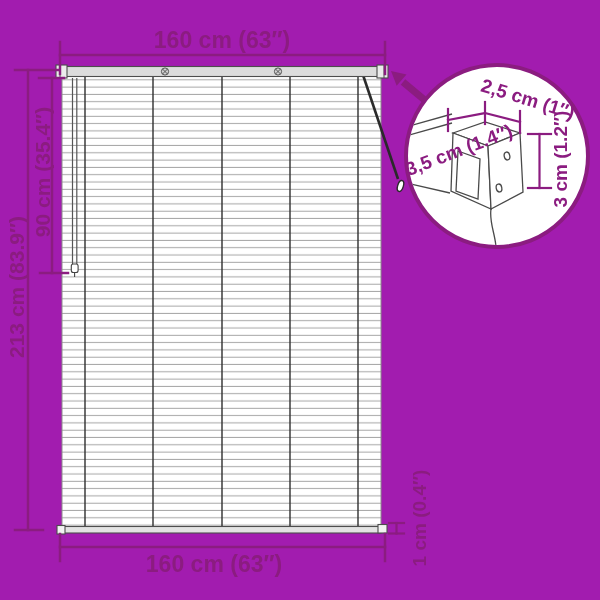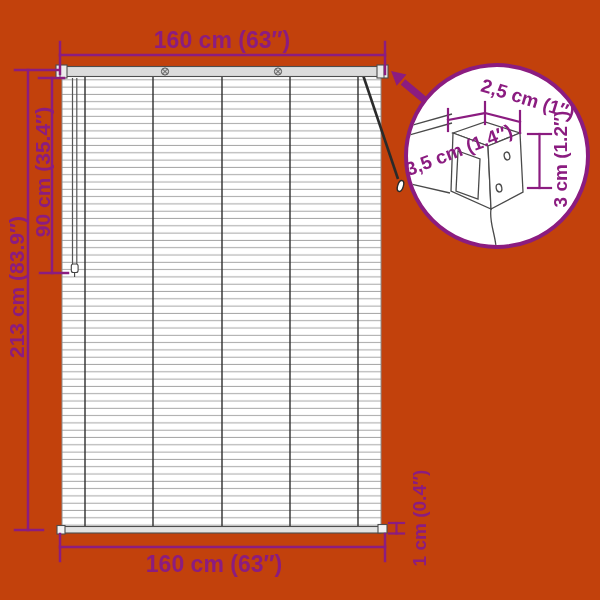--- a/index.html
+++ b/index.html
@@ -1,16 +1,16 @@
 <!DOCTYPE html>
 <html style="--accent: #8B1C80;"><head>
 <meta charset="utf-8">
 <style>
   html,body{margin:0;padding:0;background:#ffffff;}
-  .stage{position:relative;width:600px;height:600px;background:#c2410c;overflow:hidden;
+  .stage{position:relative;width:600px;height:600px;background:#a21caf;overflow:hidden;
          font-family:"Liberation Sans", sans-serif;}
   svg{display:block;}
   .dim-stroke{stroke:var(--accent);fill:none;}
   .dim-fill{fill:var(--accent);}
   .dim-label{fill:var(--accent);font-family:"Liberation Sans",sans-serif;font-weight:bold;}
   .sketch{stroke:#4a4a4a;stroke-width:1.3;fill:none;}
   .sketch-face{stroke:#4a4a4a;stroke-width:1.3;fill:#ffffff;}
   .gray-part{stroke:#4d4d4d;stroke-width:1.1;}
 </style>
 </head>

